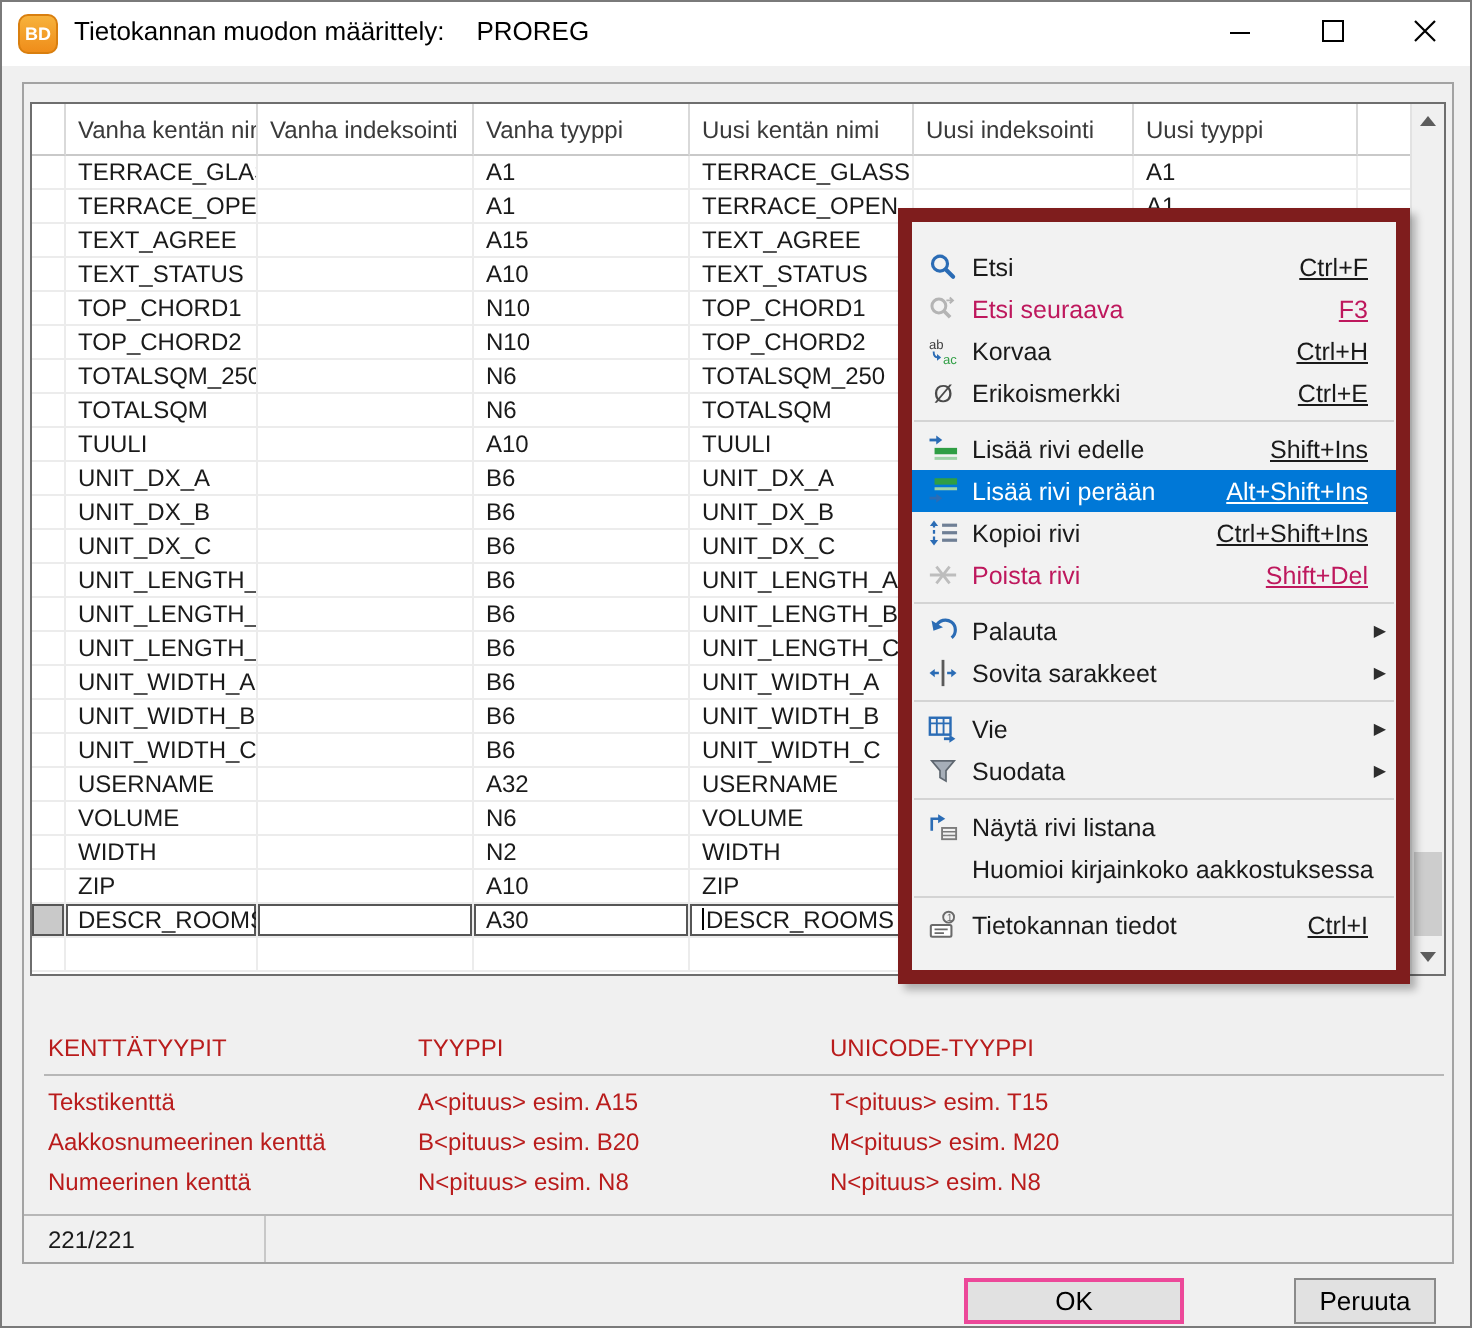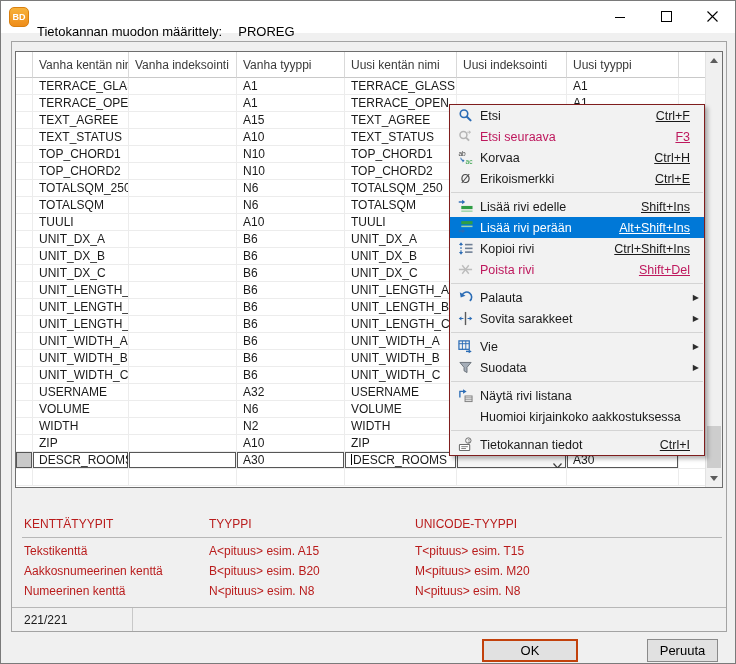--- a/index.html
+++ b/index.html
@@ -9,21 +9,21 @@
     border:1px solid #7a7a7a;overflow:hidden;
     font-family:"Liberation Sans","DejaVu Sans",sans-serif;color:#1a1a1a;
   }
   
   .titlebar{position:absolute;left:0;top:0;width:100%;height:32px;background:#ffffff;}
   .app-icon{
     position:absolute;left:8px;top:6px;width:20px;height:20px;border-radius:5px;
     background:linear-gradient(#f7b23c,#ef8d1a);border:1px solid #d97f0f;
     color:#fff;font-size:9px;font-weight:bold;display:flex;align-items:center;justify-content:center;
   }
-  .title{position:absolute;left:36px;top:16px;height:28px;display:flex;align-items:center;font-size:13px;color:#000;}
+  .title{position:absolute;left:36px;top:0;height:28px;display:flex;align-items:center;font-size:13px;color:#000;}
   .title .t-val{margin-left:16px;}
   .win-btns{position:absolute;right:0;top:0;height:32px;display:flex;}
   .win-btn{width:46px;height:32px;display:flex;align-items:center;justify-content:center;background:#fff;}
   
   .panel{position:absolute;left:10px;top:40px;width:716px;height:591px;border:1px solid #a3a3a3;background:#f0f0f0;}
   
   .grid{position:absolute;left:3px;top:9px;width:708px;height:437px;border:1px solid #6e6e6e;background:#ffffff;display:flex;}
   .grid-table{width:689px;height:100%;overflow:hidden;background:#fff;}
   .g-head{display:flex;height:26px;background:#ffffff;}
   .g-hcell{font-size:12px;color:#3a3a3a;padding:6px 0 0 6px;border-right:1px solid #d9d9d9;border-bottom:1px solid #c9c9c9;overflow:hidden;white-space:nowrap;}
@@ -58,27 +58,27 @@
   .lg-c1{position:absolute;left:12px;top:3px;}
   .lg-c2{position:absolute;left:197px;top:3px;}
   .lg-c3{position:absolute;left:403px;top:3px;}
   .lg-sep{position:absolute;left:10px;right:4px;border-top:1px solid #b7b7b7;height:0;}
   
   .statusbar{position:absolute;left:0;bottom:0;width:100%;height:24px;border-top:1px solid #b7b7b7;}
   .status-count{position:absolute;left:12px;top:5px;font-size:12px;}
   .status-div{position:absolute;left:120px;top:0;bottom:0;border-left:1px solid #c8c8c8;}
   
   .btn{position:absolute;height:23px;font-size:13px;display:flex;align-items:center;justify-content:center;background:#e1e1e1;color:#000;}
-  .btn-ok{left:481px;top:638px;width:96px;border:2px solid #c2410c;}
+  .btn-ok{left:481px;top:638px;width:110px;border:2px solid #ec4899;}
   .btn-cancel{left:646px;top:638px;width:71px;border:1px solid #8a8a8a;}
   
   .cmenu{
     position:absolute;left:448px;top:103px;width:256px;z-index:10;
-    background:#f2f2f2;border:1px solid #7f1d1d;box-shadow:3px 3px 4px rgba(0,0,0,0.28);
-    padding:0 0;
+    background:#f2f2f2;border:7px solid #7f1d1d;box-shadow:3px 3px 4px rgba(0,0,0,0.28);
+    padding:12px 0;
   }
   .m-item{height:21px;display:flex;align-items:center;position:relative;font-size:12.5px;color:#1a1a1a;}
   .m-icon{width:30px;display:flex;align-items:center;justify-content:center;flex:none;}
   .m-label{flex:1;white-space:nowrap;overflow:hidden;}
   .m-short{padding-right:14px;white-space:nowrap;text-decoration:underline;}
   .m-sub{position:absolute;right:5px;top:6px;font-size:8px;color:#2e2e2e;}
   .m-item.hl{background:#0078d7;color:#ffffff;}
   .m-item.hl .m-short{color:#fff;}
   .m-item.dis{color:#be185d;}
   .m-sep{height:1px;background:#d4d4d4;margin:3px 1px;}

